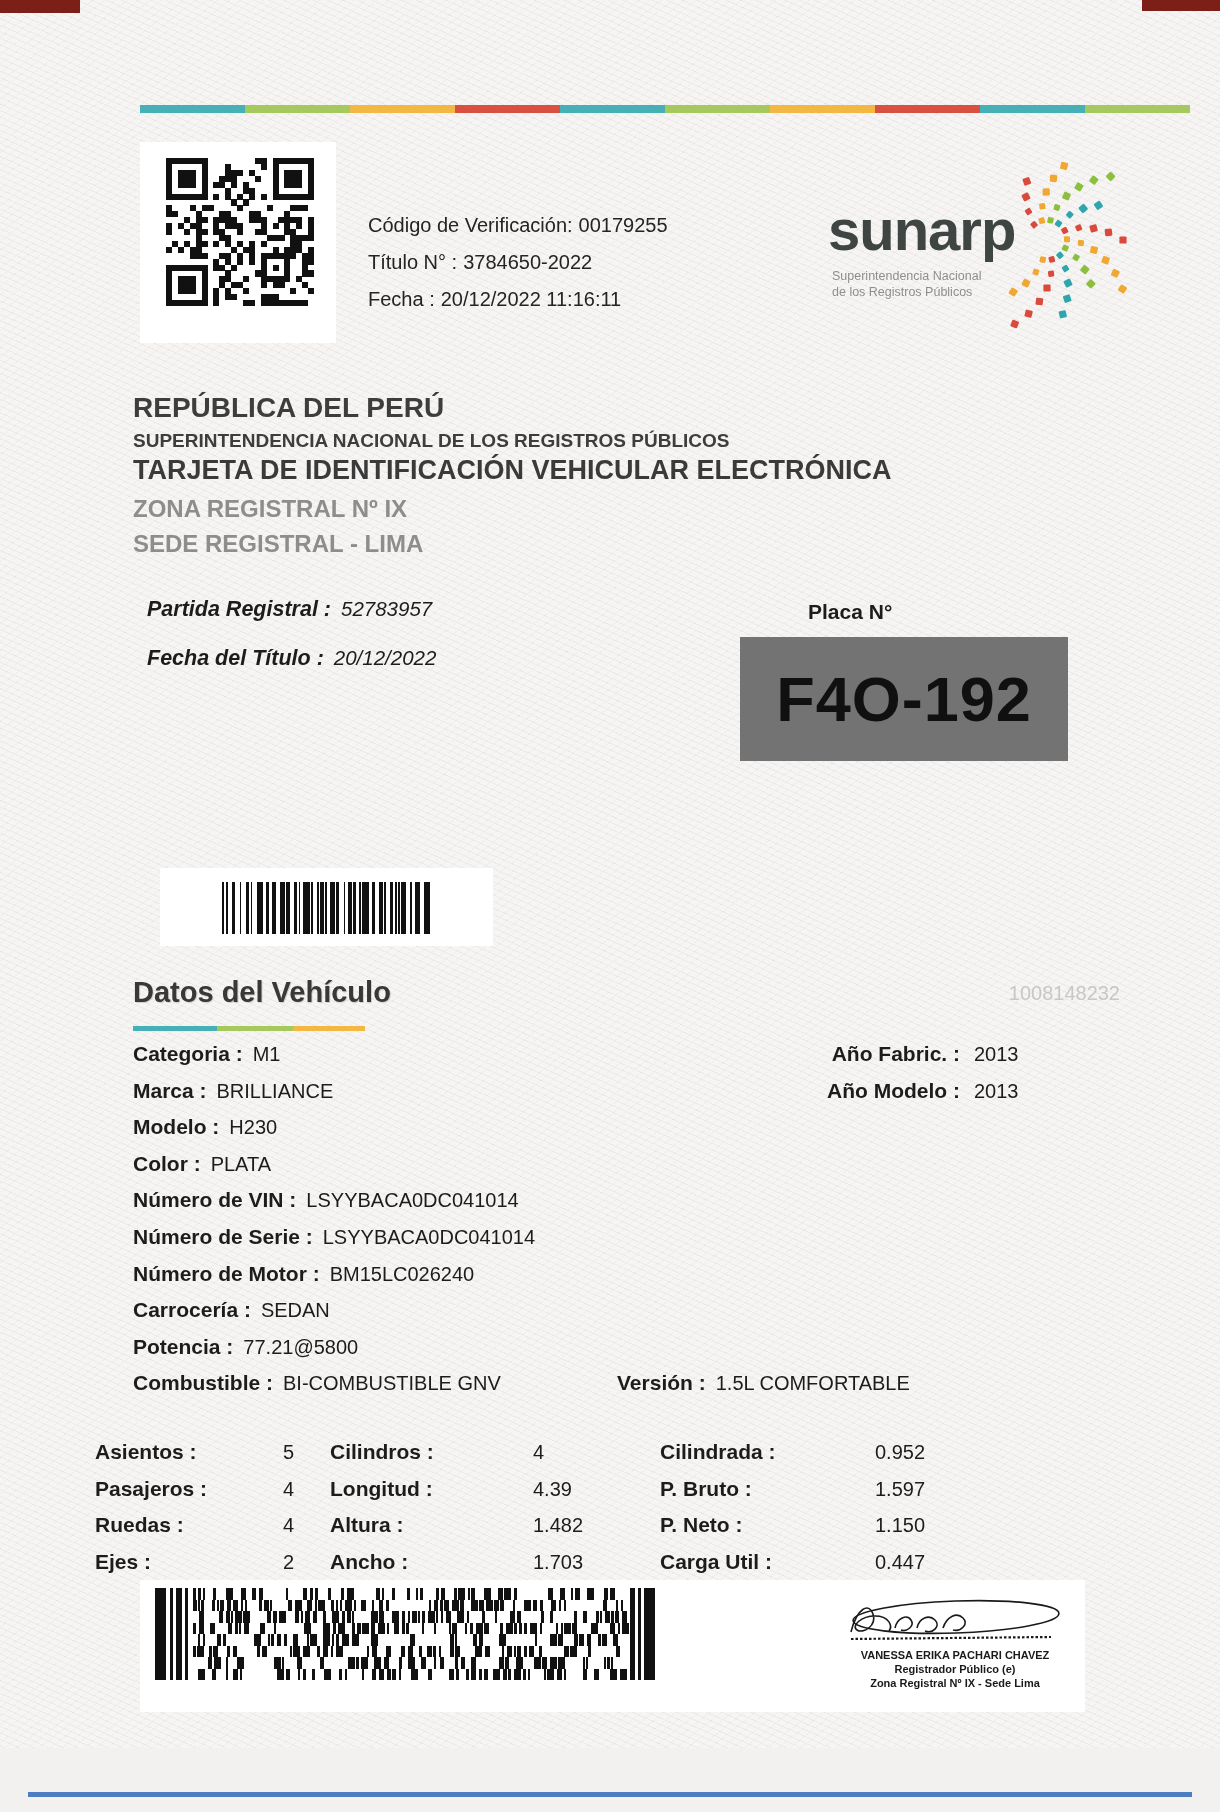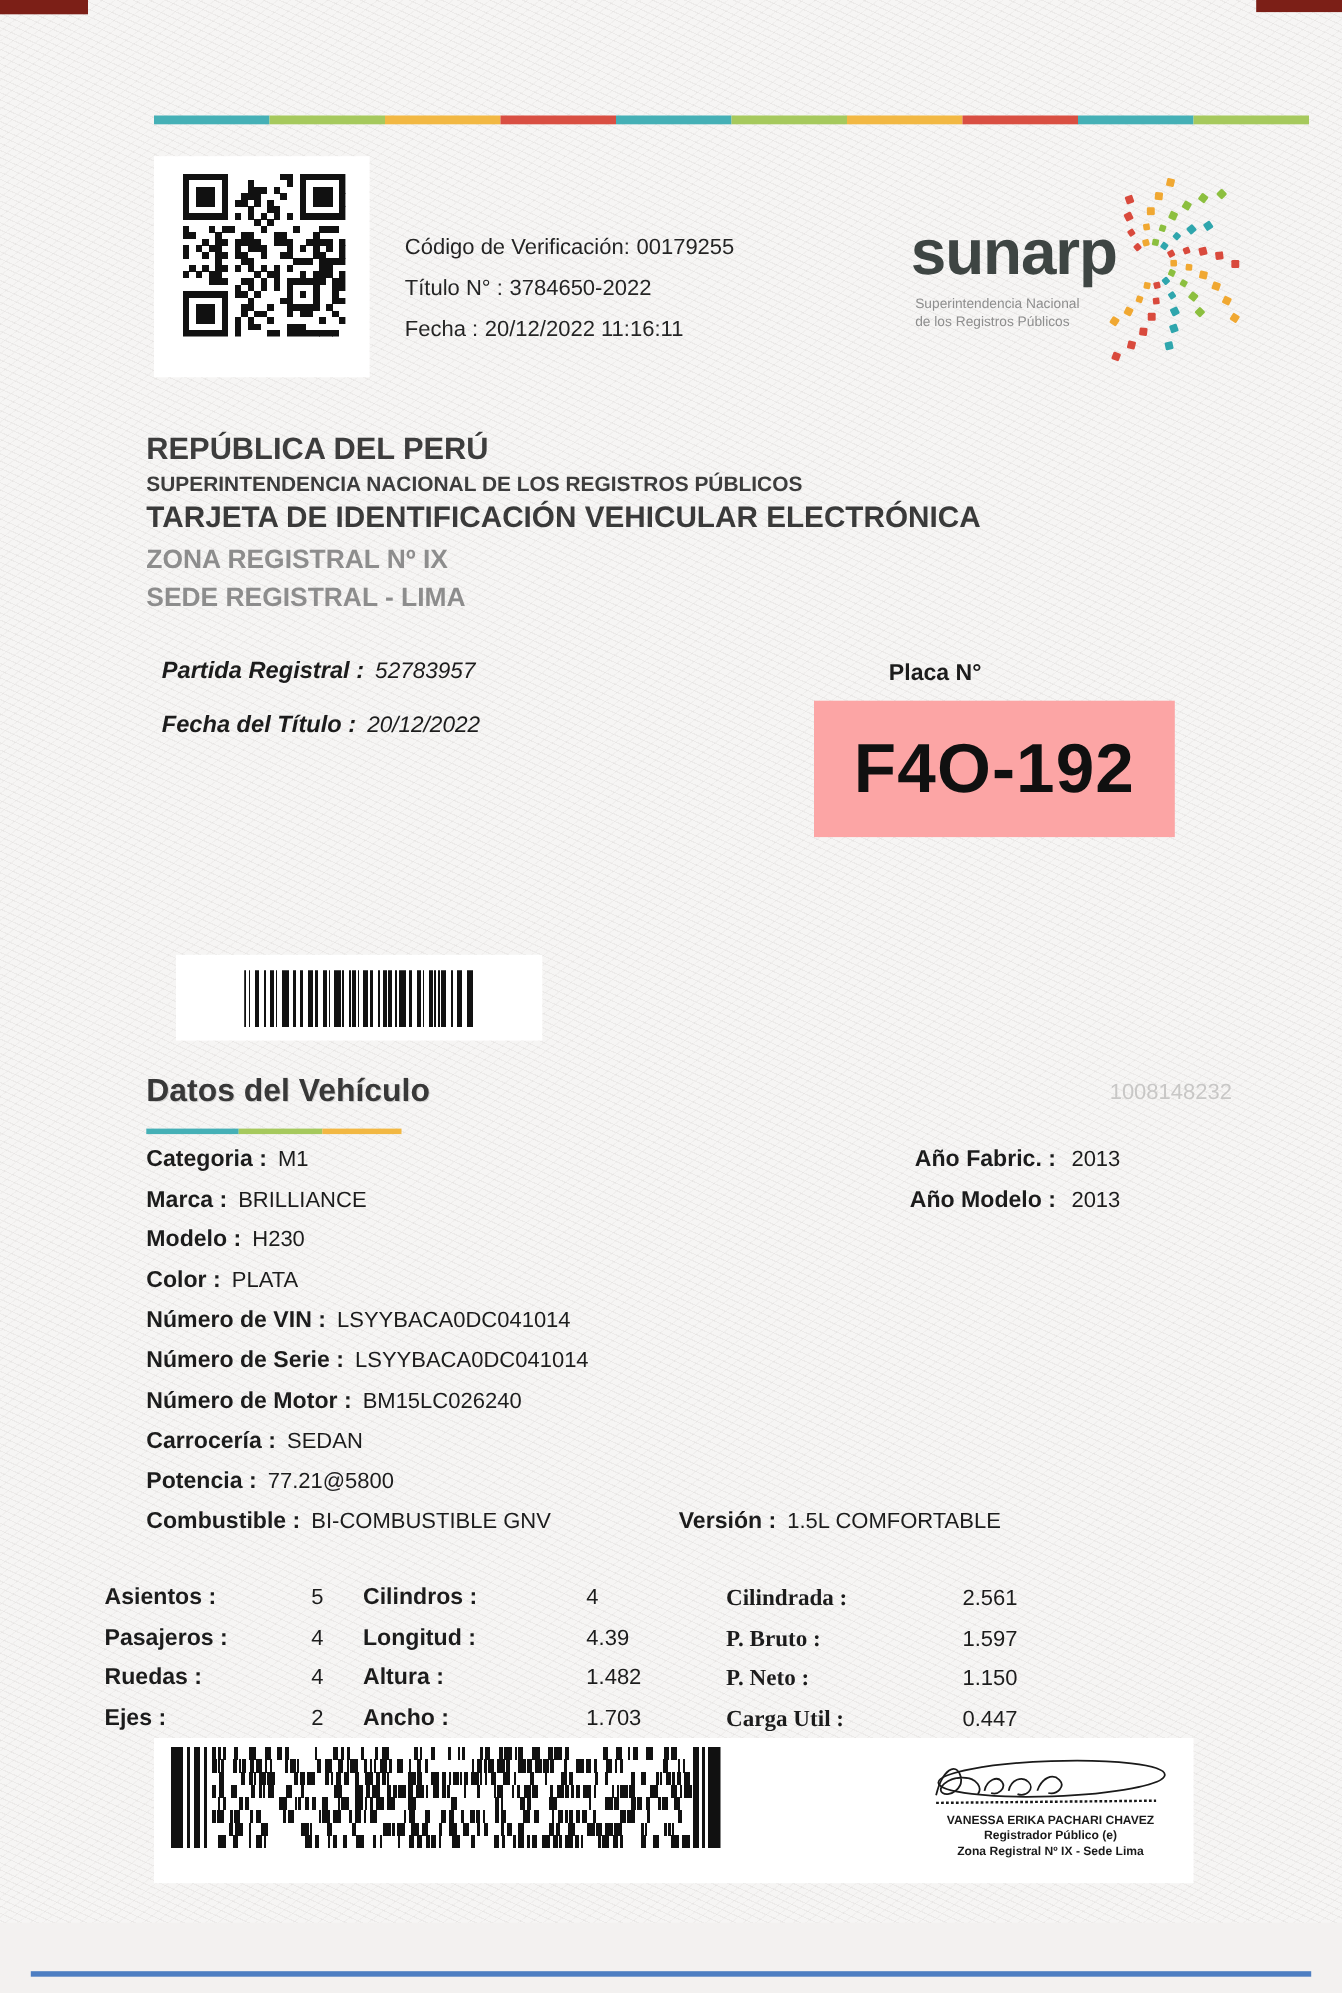--- a/index.html
+++ b/index.html
@@ -42,21 +42,21 @@
   .h-super{position:absolute;left:133px;top:430px;font-size:19px;font-weight:700;color:#3d3d3d;}
   .h-title{position:absolute;left:133px;top:455px;font-size:27px;font-weight:700;color:#3a3a3a;}
   .h-zona{position:absolute;left:133px;top:495px;font-size:24px;font-weight:700;color:#8d8d8d;}
   .h-sede{position:absolute;left:133px;top:530px;font-size:24px;font-weight:700;color:#8d8d8d;}
   .reg-block{position:absolute;left:147px;top:597px;width:600px;font-style:italic;}
   .reg-row{height:49px;display:flex;align-items:baseline;white-space:nowrap;}
   .reg-row .lbl{font-size:21.5px;font-weight:700;}
   .reg-row .val{font-size:20.5px;margin-left:10px;}
   .plate-label{position:absolute;left:808px;top:600px;font-size:21px;font-weight:700;}
   .plate-box{
-    position:absolute;left:740px;top:637px;width:328px;height:124px;background:#fca5a5;
+    position:absolute;left:740px;top:637px;width:328px;height:124px;background:#737373;
     display:flex;align-items:center;justify-content:center;
   }
   .plate-number{font-size:63px;font-weight:700;letter-spacing:1px;color:#101010;}
   .bc1-box{position:absolute;left:160px;top:868px;width:333px;height:78px;background:#fff;}
   .bc1-box svg{position:absolute;left:62px;top:14px;}
   .section-title{
     position:absolute;left:133px;top:976px;font-size:29px;font-weight:800;color:#383838;
     text-shadow:1px 1px 0 rgba(0,0,0,0.14);
   }
   .section-underline{position:absolute;left:133px;top:1026px;width:232px;height:5px;display:flex;}
@@ -74,21 +74,21 @@
   .version-row .lbl{font-size:21px;font-weight:700;}
   .version-row .val{font-size:20px;margin-left:10px;}
   .specs-col{position:absolute;top:1440px;}
   .specs-col1{left:95px;}
   .specs-col2{left:330px;}
   .specs-col3{left:660px;}
   .srow{height:36.6px;display:flex;align-items:baseline;white-space:nowrap;}
   .srow .slbl{text-align:left;font-size:21px;font-weight:700;}
   .specs-col1 .slbl{width:175px;}
   .specs-col2 .slbl{width:190px;}
-  .specs-col3 .slbl{width:202px;font-family:Liberation Serif, serif;}
+  .specs-col3 .slbl{width:202px;}
   .srow .sval{font-size:20px;margin-left:13px;}
   .bottom-white{position:absolute;left:140px;top:1580px;width:945px;height:132px;background:#fff;}
   .bottom-white .pdf417{position:absolute;left:15px;top:8px;}
   .sig-block{position:absolute;left:690px;top:10px;width:250px;text-align:center;color:#1a1a1a;}
   .sig-scribble{display:block;margin:0 auto;}
   .sig-name{font-size:11px;font-weight:700;line-height:14px;}
   .sig-role{font-size:11px;font-weight:700;line-height:14px;}
   .sig-office{font-size:11px;font-weight:700;line-height:14px;}
   .bottom-plain{position:absolute;left:0;top:1748px;width:1220px;height:64px;background:#f3f1f0;}
   .bottom-blue-line{position:absolute;left:28px;top:1792px;width:1164px;height:5px;}
@@ -640,21 +640,21 @@
         <span class="sval">1.482</span>
       </div>
     <div class="srow">
         <span class="slbl">Ancho :</span>
         <span class="sval">1.703</span>
       </div>
   </div>
   <div class="specs-col specs-col3">
     <div class="srow">
         <span class="slbl">Cilindrada :</span>
-        <span class="sval">2.561</span>
+        <span class="sval">0.952</span>
       </div>
     <div class="srow">
         <span class="slbl">P. Bruto :</span>
         <span class="sval">1.597</span>
       </div>
     <div class="srow">
         <span class="slbl">P. Neto :</span>
         <span class="sval">1.150</span>
       </div>
     <div class="srow">

